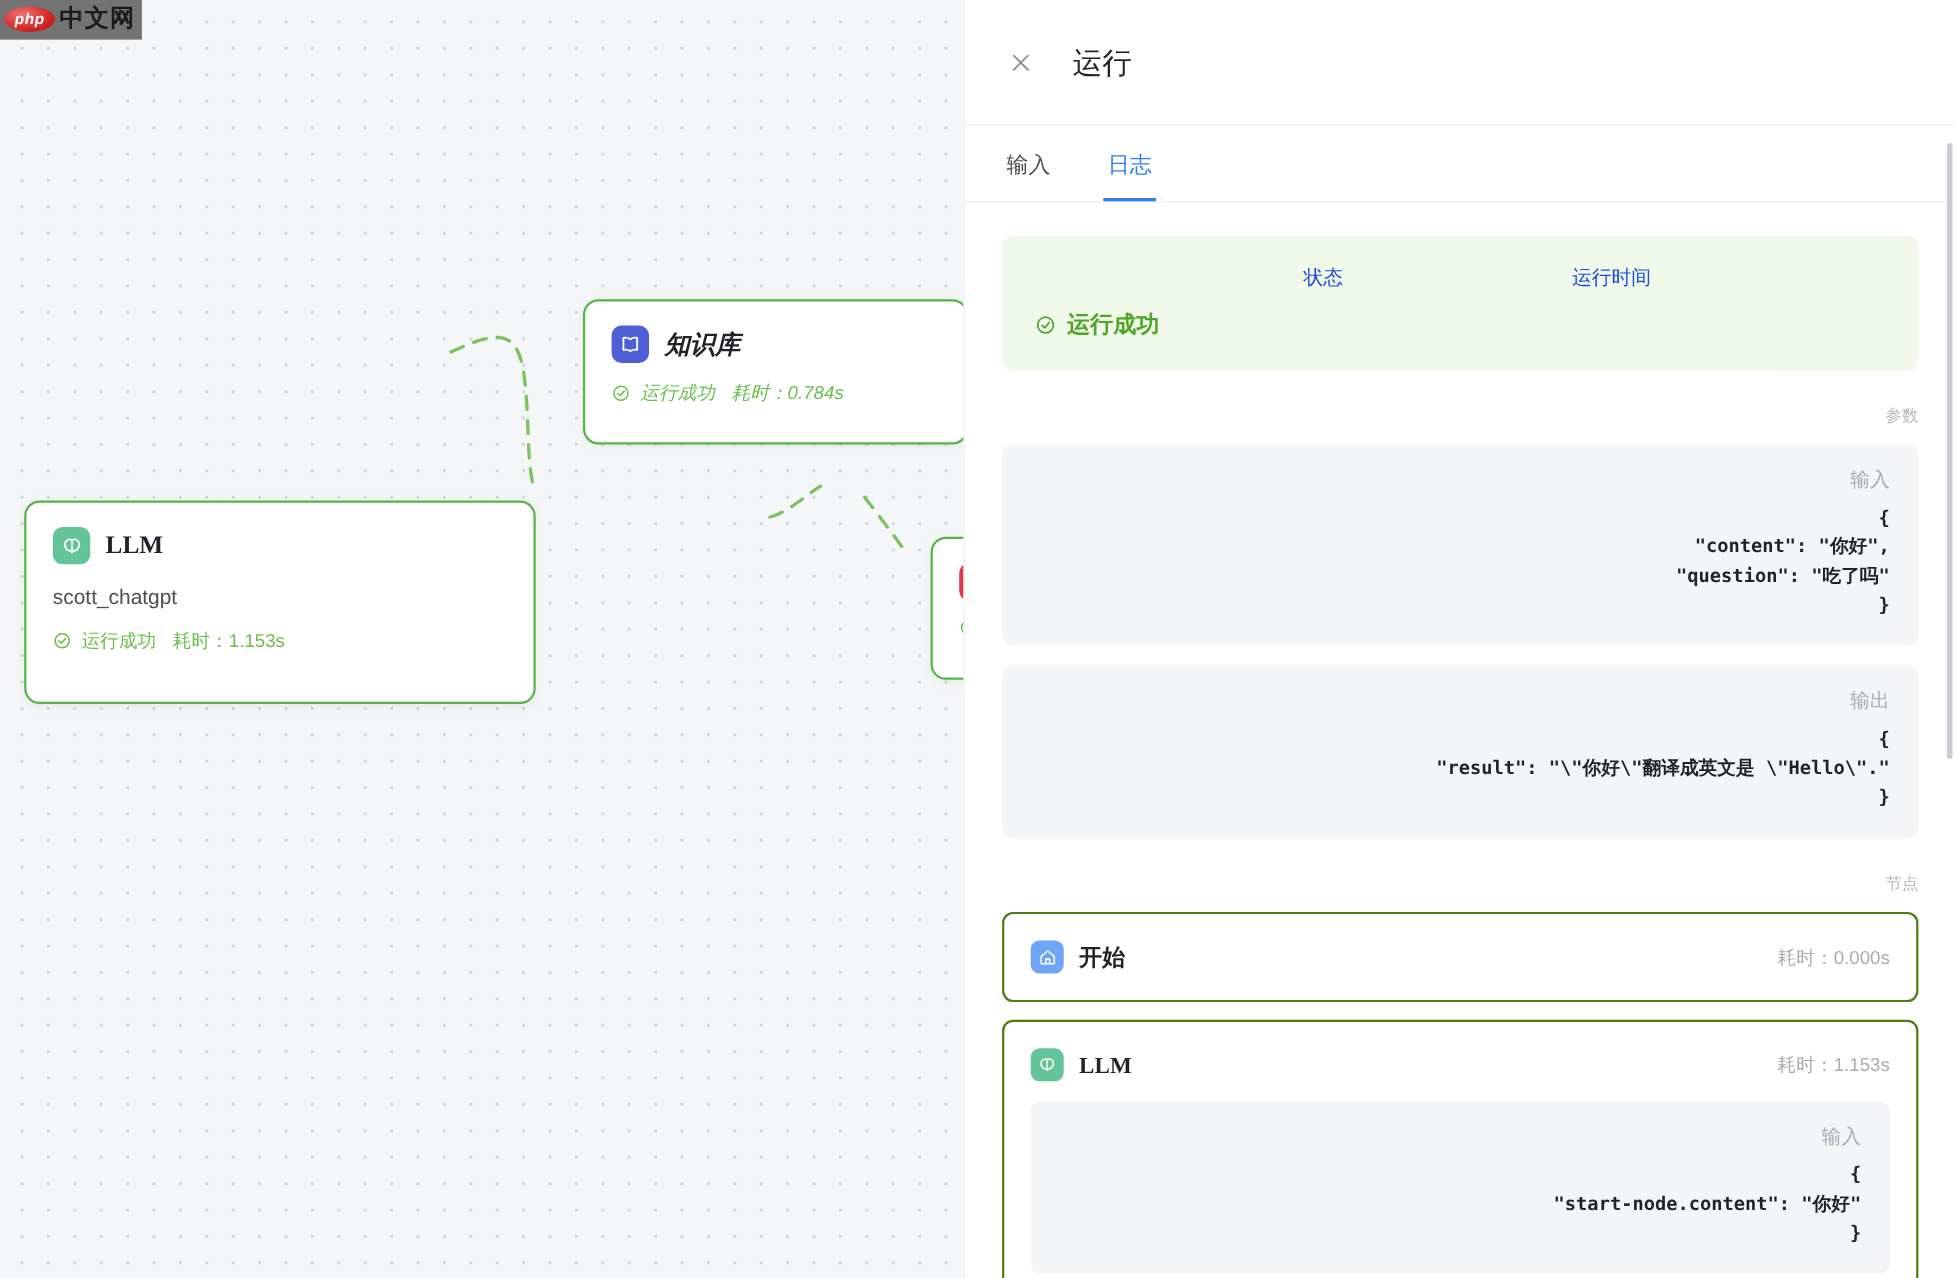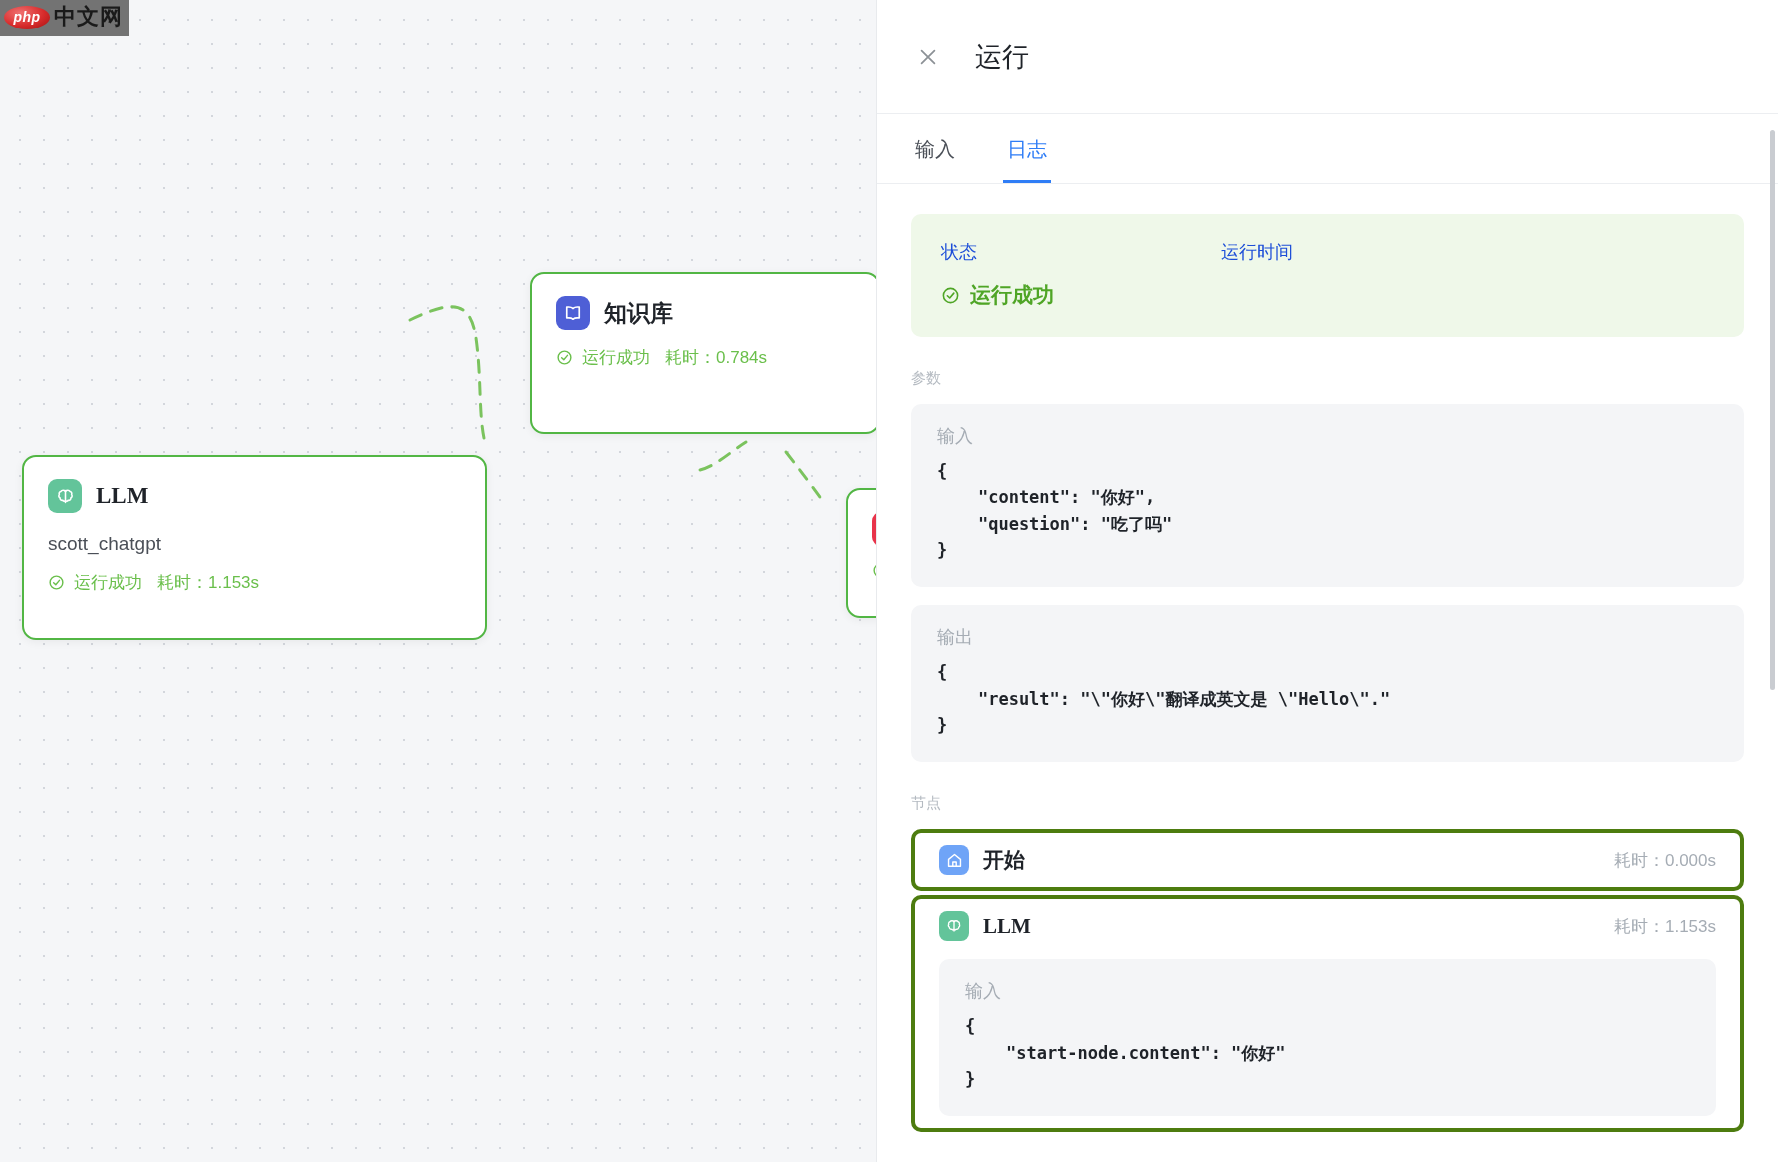--- a/index.html
+++ b/index.html
@@ -75,21 +75,21 @@
 
   
   .edges { position: absolute; inset: 0; pointer-events: none; }
 
   
   .panel {
     position: absolute; top: 0; right: 0;
     width: 902px; height: 1162px;
     background: #fff;
     border-left: 1px solid #e8eaed;
-    display: flex; flex-direction: column;
+    display: flex; flex-direction: column; text-align: right;
   }
   .panel-head {
     height: 114px; flex: 0 0 auto;
     display: flex; align-items: center; gap: 30px;
     padding: 0 34px;
     border-bottom: 1px solid #eceef1;
   }
   .close-x {
     width: 34px; height: 34px; cursor: pointer;
     display: flex; align-items: center; justify-content: center;
@@ -143,24 +143,24 @@
   .code-lbl { font-size: 18px; color: #a5acb4; margin-bottom: 10px; }
   .code {
     font-family: "DejaVu Sans Mono", "Liberation Mono", monospace;
     font-size: 17px; line-height: 1.55;
     color: #1f2329;
     white-space: pre;
     font-weight: bold;
   }
 
   .node-row {
-    border: 4px solid #4d7c0f;
+    border: 2px solid #4d7c0f;
     border-radius: 10px;
-    padding: 12px 24px;
-    margin-top: 4px;
+    padding: 24px 24px;
+    margin-top: 16px;
     background: #fff;
   }
   .nr-head { display: flex; align-items: center; }
   .nr-ico {
     width: 30px; height: 30px; border-radius: 8px;
     display: flex; align-items: center; justify-content: center;
     flex: 0 0 auto; margin-right: 14px;
   }
   .nr-name {
     font-family: "Liberation Serif", "DejaVu Serif", serif;
@@ -183,21 +183,21 @@
 <div class="app">
 
   <div class="canvas">
 
     <svg class="edges" width="876" height="1162">
       <path d="M 410 320 C 452 300 470 300 476 338 C 482 380 478 420 486 446" stroke="#7bc35e" stroke-width="3" fill="none" stroke-dasharray="12 10" stroke-linecap="round"></path>
       <path d="M 700 470 C 716 466 730 452 746 442" stroke="#7bc35e" stroke-width="3" fill="none" stroke-dasharray="12 10" stroke-linecap="round"></path>
       <path d="M 786 452 C 800 470 812 486 822 500" stroke="#7bc35e" stroke-width="3" fill="none" stroke-dasharray="12 10" stroke-linecap="round"></path>
     </svg>
 
-    <div class="node-card" style="left:530px; top:272px; width:350px; height:162px;">
+    <div class="node-card" style="left:530px; top:272px; width:350px; height:132px;font-style:italic;">
       <div class="node-head">
         <span class="node-ico" style="background:#4e5fd6;">
           <svg width="20" height="20" viewBox="0 0 24 24" fill="none" stroke="#ffffff" stroke-width="2" stroke-linecap="round" stroke-linejoin="round">
             <path d="M12 6.5 C10 4.8 7.5 4.5 4.5 5 L4.5 18 C7.5 17.5 10 17.8 12 19.3"></path>
             <path d="M12 6.5 C14 4.8 16.5 4.5 19.5 5 L19.5 18 C16.5 17.5 14 17.8 12 19.3"></path>
           </svg>
         </span>
         <span class="node-title">知识库</span>
       </div>
       <div class="node-status">

